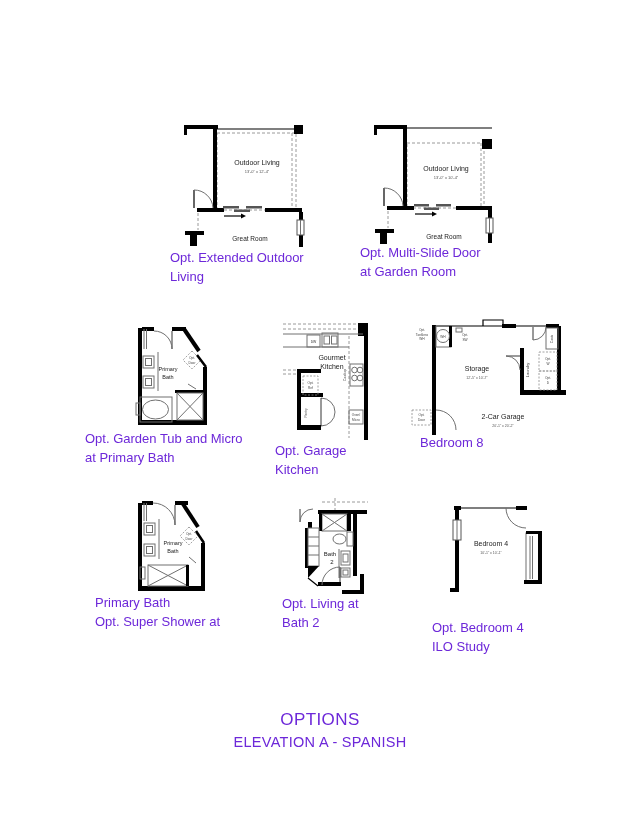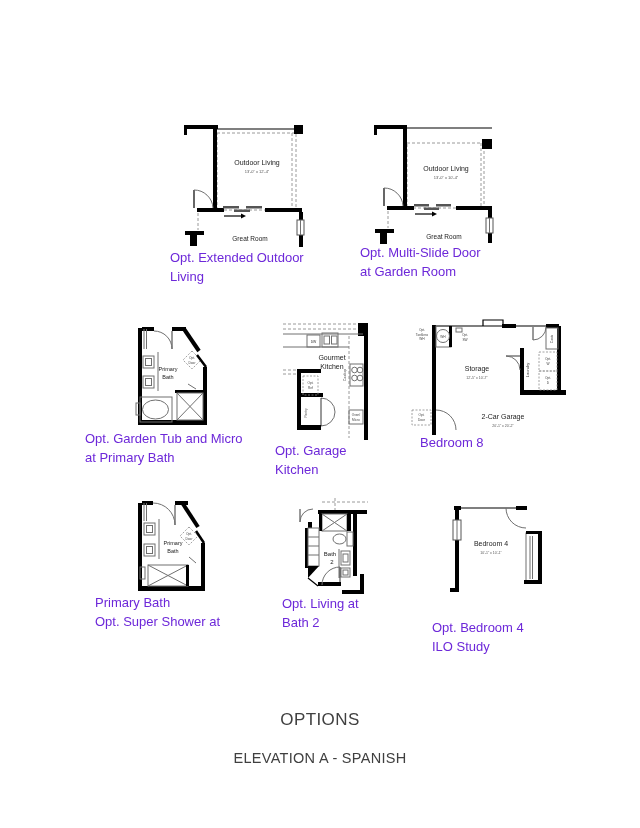--- a/index.html
+++ b/index.html
@@ -3,23 +3,23 @@
 <meta charset="utf-8">
 <style>
   * { margin:0; padding:0; box-sizing:border-box; }
   html,body { background:#ffffff; }
   body {
     width:640px; height:828px; position:relative; overflow:hidden;
     font-family:"Liberation Sans", sans-serif; color:#1c1c1c;
   }
   .diagram { position:absolute; }
   .caption { position:absolute; text-align:left; font-size:13px; line-height:1.45; color:#6d28d9; }
-  .footer { position:absolute; left:0; top:710px; width:640px; text-align:center; color:#404040; }
+  .footer { position:absolute; left:0; top:710px; width:640px; text-align:center; color:#6d28d9; }
   .footer-title { font-size:17px; letter-spacing:0.4px; }
-  .footer-subtitle { font-size:14.5px; margin-top:20px; letter-spacing:0.3px; }
+  .footer-subtitle { font-size:14.5px; margin-top:4px; letter-spacing:0.3px; }
   svg { display:block; overflow:visible; }
   svg text { font-family:"Liberation Sans", sans-serif; fill:#222; }
   .wall { fill:#000; stroke:none; }
   .thin { stroke:#000; stroke-width:1.2; fill:none; }
   .thn2 { stroke:#000; stroke-width:0.8; fill:none; }
   .diag { stroke:#000; stroke-width:4; fill:none; }
   .leaf { stroke:#000; stroke-width:2.5; fill:none; }
   .gray { stroke:#707070; stroke-width:1; fill:none; }
   .fixw { stroke:#555; stroke-width:1; fill:#fff; }
   .dash { stroke:#9a9a9a; stroke-width:1; fill:none; stroke-dasharray:3 2; }

